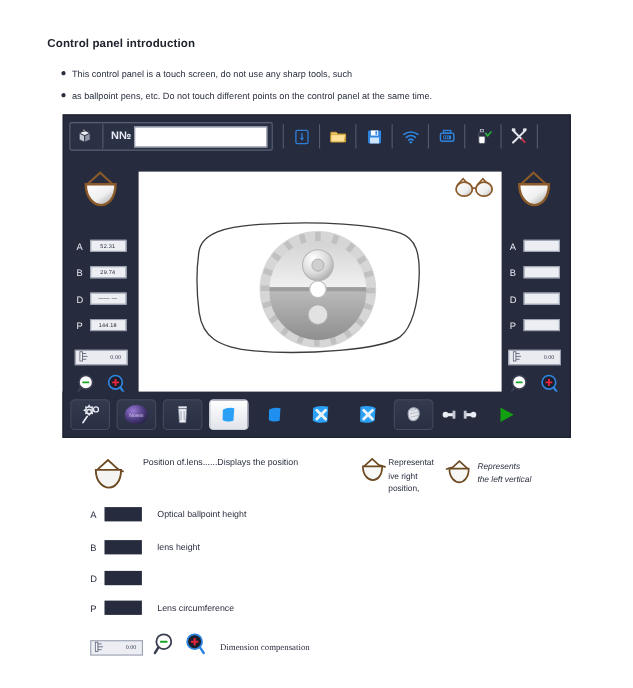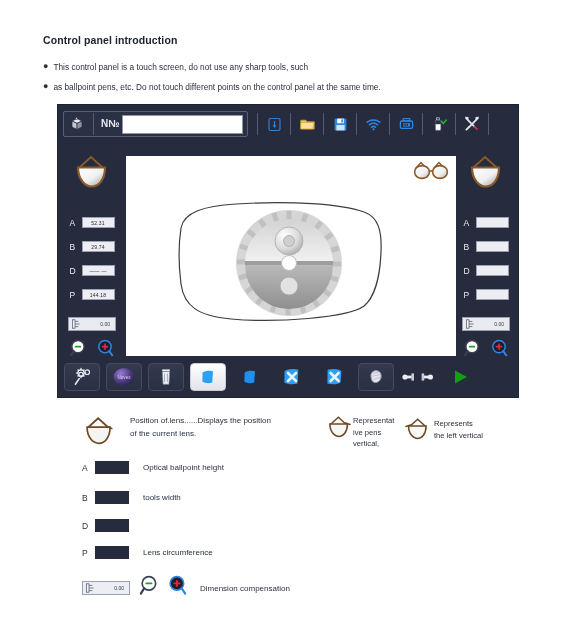--- a/index.html
+++ b/index.html
@@ -12,21 +12,21 @@
   }
   .page{position:relative;width:481px;height:625px;margin-top:16px;}
 
   
   .doc-title{
     position:absolute;left:43px;top:18px;
     font-size:10.5px;font-weight:bold;color:#20242f;
     letter-spacing:.1px;
   }
   .bullet-line{
-    position:absolute;left:43px;
+    position:absolute;left:55px;
     font-size:8.3px;color:#2b3040;white-space:nowrap;
   }
   .bullet-line .dot{display:inline-block;margin-right:5px;font-size:9px;vertical-align:1px;}
   .bl1{top:45px;}
   .bl2{top:65px;}
 
   
   .panel{
     position:absolute;left:57px;top:88px;
     width:462px;height:294px;
@@ -532,62 +532,61 @@
     <div class="lg-row" style="left:82px;top:2px;">
       <span>
         <svg width="34" height="34" viewBox="0 0 40 38">
           <path d="M8 14 L19 4 L30 14" fill="none" stroke="#6d4a22" stroke-width="2" stroke-linecap="round"></path>
           <path d="M30 14 L35 16" stroke="#6d4a22" stroke-width="2" stroke-linecap="round"></path>
           <path d="M6 14.5 C6 27 13.5 33.5 20 33.5 C26.5 33.5 33 27 33 14.5 Z" fill="#f4f4f2" stroke="#6d4a22" stroke-width="2"></path>
         </svg>
       </span>
       <span style="margin-left:14px;">
         <div class="lg-text">Position of.lens......Displays the position</div>
-        <div class="lg-text">of the current lens.</div>
       </span>
     </div>
 
     <div class="lg-row" style="left:326px;top:2px;">
       <span>
         <svg width="26" height="26" viewBox="0 0 40 38">
           <path d="M8 14 L19 4 L30 14" fill="none" stroke="#6d4a22" stroke-width="2.4" stroke-linecap="round"></path>
           <path d="M30 13 L37 15" stroke="#6d4a22" stroke-width="2.4" stroke-linecap="round"></path>
           <path d="M6 14.5 C6 27 13.5 33.5 20 33.5 C26.5 33.5 33 27 33 14.5 Z" fill="#f7f7f5" stroke="#6d4a22" stroke-width="2.4"></path>
         </svg>
       </span>
       <span style="margin-left:1px;margin-top:1px;">
         <div class="lg-text-sm">Representat</div>
-        <div class="lg-text-sm">ive pens</div>
-        <div class="lg-text-sm">vertical,</div>
+        <div class="lg-text-sm">ive right</div>
+        <div class="lg-text-sm">position,</div>
       </span>
     </div>
 
     <div class="lg-row" style="left:404px;top:4px;">
       <span>
         <svg width="26" height="26" viewBox="0 0 40 38">
           <path d="M10 14 L21 4 L32 14" fill="none" stroke="#6d4a22" stroke-width="2.4" stroke-linecap="round"></path>
           <path d="M10 13 L3 15" stroke="#6d4a22" stroke-width="2.4" stroke-linecap="round"></path>
           <path d="M7 14.5 C7 27 14.5 33.5 21 33.5 C27.5 33.5 34 27 34 14.5 Z" fill="#f7f7f5" stroke="#6d4a22" stroke-width="2.4"></path>
         </svg>
       </span>
-      <span style="margin-left:4px;margin-top:2px;">
+      <span style="margin-left:4px;margin-top:2px;font-style:italic;">
         <div class="lg-text-sm">Represents</div>
         <div class="lg-text-sm">the left vertical</div>
       </span>
     </div>
 
     <div class="lg-item" style="left:82px;top:49px;">
       <span class="klbl">A</span>
       <span class="kbox"></span>
       <span class="lg-desc">Optical ballpoint height</span>
     </div>
     <div class="lg-item" style="left:82px;top:79px;">
       <span class="klbl">B</span>
       <span class="kbox"></span>
-      <span class="lg-desc">tools width</span>
+      <span class="lg-desc">lens height</span>
     </div>
     <div class="lg-item" style="left:82px;top:107px;">
       <span class="klbl">D</span>
       <span class="kbox"></span>
       <span class="lg-desc"></span>
     </div>
     <div class="lg-item" style="left:82px;top:134px;">
       <span class="klbl">P</span>
       <span class="kbox"></span>
       <span class="lg-desc">Lens circumference</span>
@@ -613,17 +612,17 @@
         </svg>
       </span>
       <span style="margin-left:4px;">
         <svg width="24" height="24" viewBox="0 0 22 22">
           <circle cx="10" cy="8.6" r="6.2" fill="#1c1f2c" stroke="#2f86e0" stroke-width="1.5"></circle>
           <line x1="14.4" y1="13.2" x2="17.6" y2="18" stroke="#2f86e0" stroke-width="2" stroke-linecap="round"></line>
           <rect x="6.8" y="7.8" width="6.4" height="1.7" rx=".6" fill="#e8243c"></rect>
           <rect x="9.2" y="5.4" width="1.7" height="6.4" rx=".6" fill="#e8243c"></rect>
         </svg>
       </span>
-      <span class="lg-desc" style="margin-left:10px;">Dimension compensation</span>
+      <span class="lg-desc" style="margin-left:10px;font-family:Liberation Serif, serif;">Dimension compensation</span>
     </div>
   </div>
 
 </div>
 
 </body></html>

